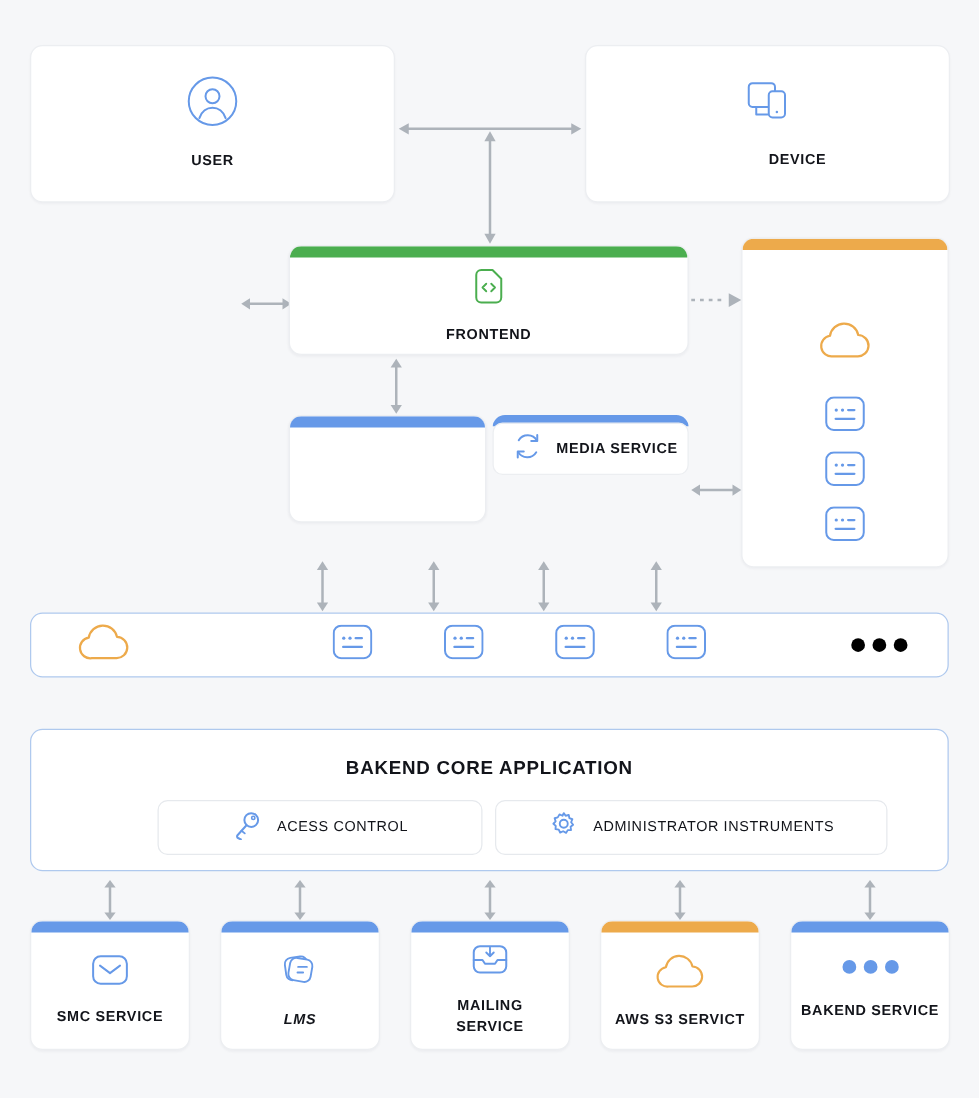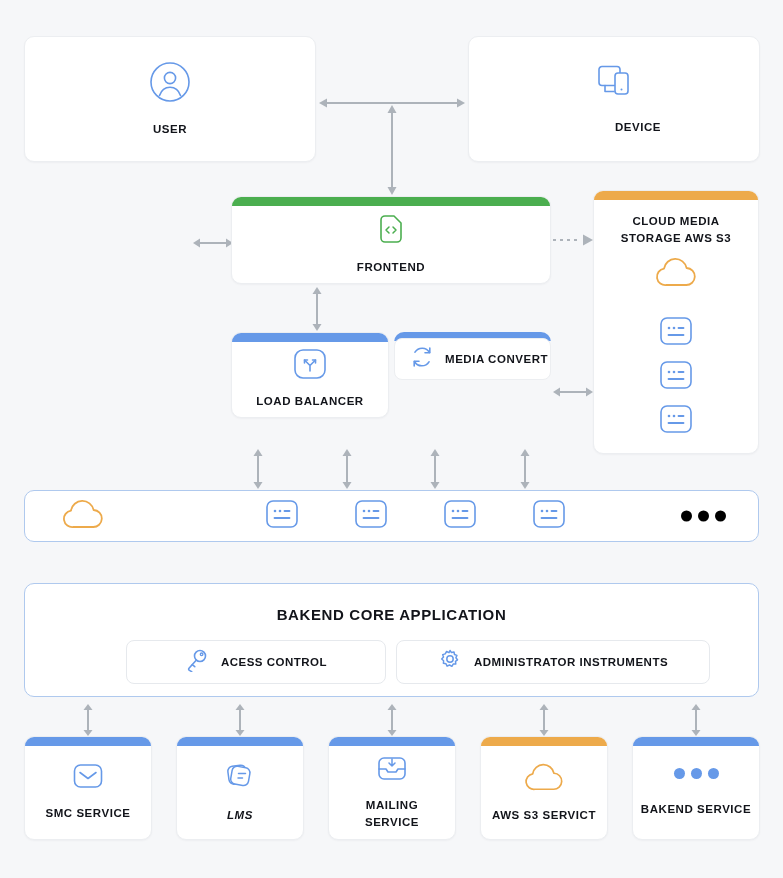--- a/index.html
+++ b/index.html
@@ -88,21 +88,21 @@
     background: #FFFFFF;
     border: 1px solid #E6E9ED;
     border-radius: 8px;
     display: flex;
     align-items: center;
     justify-content: center;
     gap: 12px;
   }
   .pill .ptext {
     font-size: 11.5px;
-    font-weight: 700;
+    font-weight: 400;
     letter-spacing: 0.5px;
     color: #12141A;
   }
 
   
   .rowcard {
     position: absolute;
     background: #FFFFFF;
     border: 1px solid #ECEEF1;
     border-radius: 8px;
@@ -198,21 +198,20 @@
   <div class="arrow" style="left:310px; top:286px; width:14px; height:46px;">
     <svg width="14" height="46" viewBox="0 0 14 46" fill="none">
       <path d="M7 7v31" stroke="#ADB3BA" stroke-width="2"></path>
       <path d="M7 1l4.5 7h-9z" fill="#ADB3BA"></path>
       <path d="M7 45l4.5-7h-9z" fill="#ADB3BA"></path>
     </svg>
   </div>
 
   <div class="card topbar" style="left:593px; top:190px; width:166px; height:264px;">
     <div class="topbar-strip bar-orange"></div>
-    <div class="label" style="position:absolute; top:22px; left:10px; right:10px;">CLOUD MEDIA STORAGE AWS S3</div>
 
     <span class="icon" style="position:absolute; left:50%; top:64px; transform:translateX(-50%);">
       <svg width="44" height="34" viewBox="0 0 44 34" fill="none">
         <path d="M12.5 30h19.5a8.5 8.5 0 00.6-17A11.5 11.5 0 0010 13.6 8.2 8.2 0 0012.5 30z" stroke="#EDAA4B" stroke-width="1.8" stroke-linejoin="round"></path>
       </svg>
     </span>
 
     <span class="icon" style="position:absolute; left:50%; top:126px; transform:translateX(-50%);">
       <svg width="32" height="28" viewBox="0 0 32 28" fill="none">
         <rect x="1" y="1" width="30" height="26" rx="6" stroke="#6699E8" stroke-width="1.6"></rect>
@@ -239,46 +238,36 @@
         <circle cx="9" cy="11" r="1.3" fill="#6699E8"></circle>
         <circle cx="14" cy="11" r="1.3" fill="#6699E8"></circle>
         <path d="M18.5 11h5" stroke="#6699E8" stroke-width="1.8" stroke-linecap="round"></path>
         <path d="M8.5 18h15" stroke="#6699E8" stroke-width="1.8" stroke-linecap="round"></path>
       </svg>
     </span>
   </div>
 
   <div class="card topbar" style="left:231px; top:332px; width:158px; height:86px;">
     <div class="topbar-strip bar-blue"></div>
-    <div class="cell-center" style="top:9px; bottom:0;">
-      <span class="icon">
-        <svg width="32" height="30" viewBox="0 0 32 30" fill="none">
-          <rect x="1" y="1" width="30" height="28" rx="8" stroke="#6699E8" stroke-width="1.6"></rect>
-          <path d="M16 22v-5.5m0 0L10.5 11m5.5 5.5L21.5 11" stroke="#6699E8" stroke-width="1.6" stroke-linecap="round" stroke-linejoin="round"></path>
-          <path d="M10.5 11h3M10.5 11v3M21.5 11h-3M21.5 11v3" stroke="#6699E8" stroke-width="1.6" stroke-linecap="round"></path>
-        </svg>
-      </span>
-      <div class="label" style="margin-top:10px;">LOAD BALANCER</div>
-    </div>
   </div>
 
   <div class="card topbar" style="left:394px; top:332px; width:157px; height:86px; background:transparent; border:none; box-shadow:none;">
     <div class="topbar-strip bar-blue" style="border-radius:4px 4px 0 0;"></div>
   </div>
 
   <div class="rowcard" style="left:394px; top:338px; width:157px; height:42px;">
     <span class="icon">
       <svg width="22" height="22" viewBox="0 0 22 22" fill="none">
         <path d="M18.5 6.5A8.4 8.4 0 004 6.2" stroke="#6699E8" stroke-width="1.6" stroke-linecap="round"></path>
         <path d="M3.5 15.5A8.4 8.4 0 0018 15.8" stroke="#6699E8" stroke-width="1.6" stroke-linecap="round"></path>
         <path d="M18.8 2v4.8H14" stroke="#6699E8" stroke-width="1.6" stroke-linecap="round" stroke-linejoin="round"></path>
         <path d="M3.2 20v-4.8H8" stroke="#6699E8" stroke-width="1.6" stroke-linecap="round" stroke-linejoin="round"></path>
       </svg>
     </span>
-    <span class="rtext">MEDIA CONVERT</span>
+    <span class="rtext">MEDIA SERVICE</span>
   </div>
 
 
   <div class="arrow" style="left:552px; top:385px; width:42px; height:14px;">
     <svg width="42" height="14" viewBox="0 0 42 14" fill="none">
       <path d="M7 7h28" stroke="#ADB3BA" stroke-width="2"></path>
       <path d="M1 7l7-4.5v9z" fill="#ADB3BA"></path>
       <path d="M41 7l-7-4.5v9z" fill="#ADB3BA"></path>
     </svg>
   </div>

